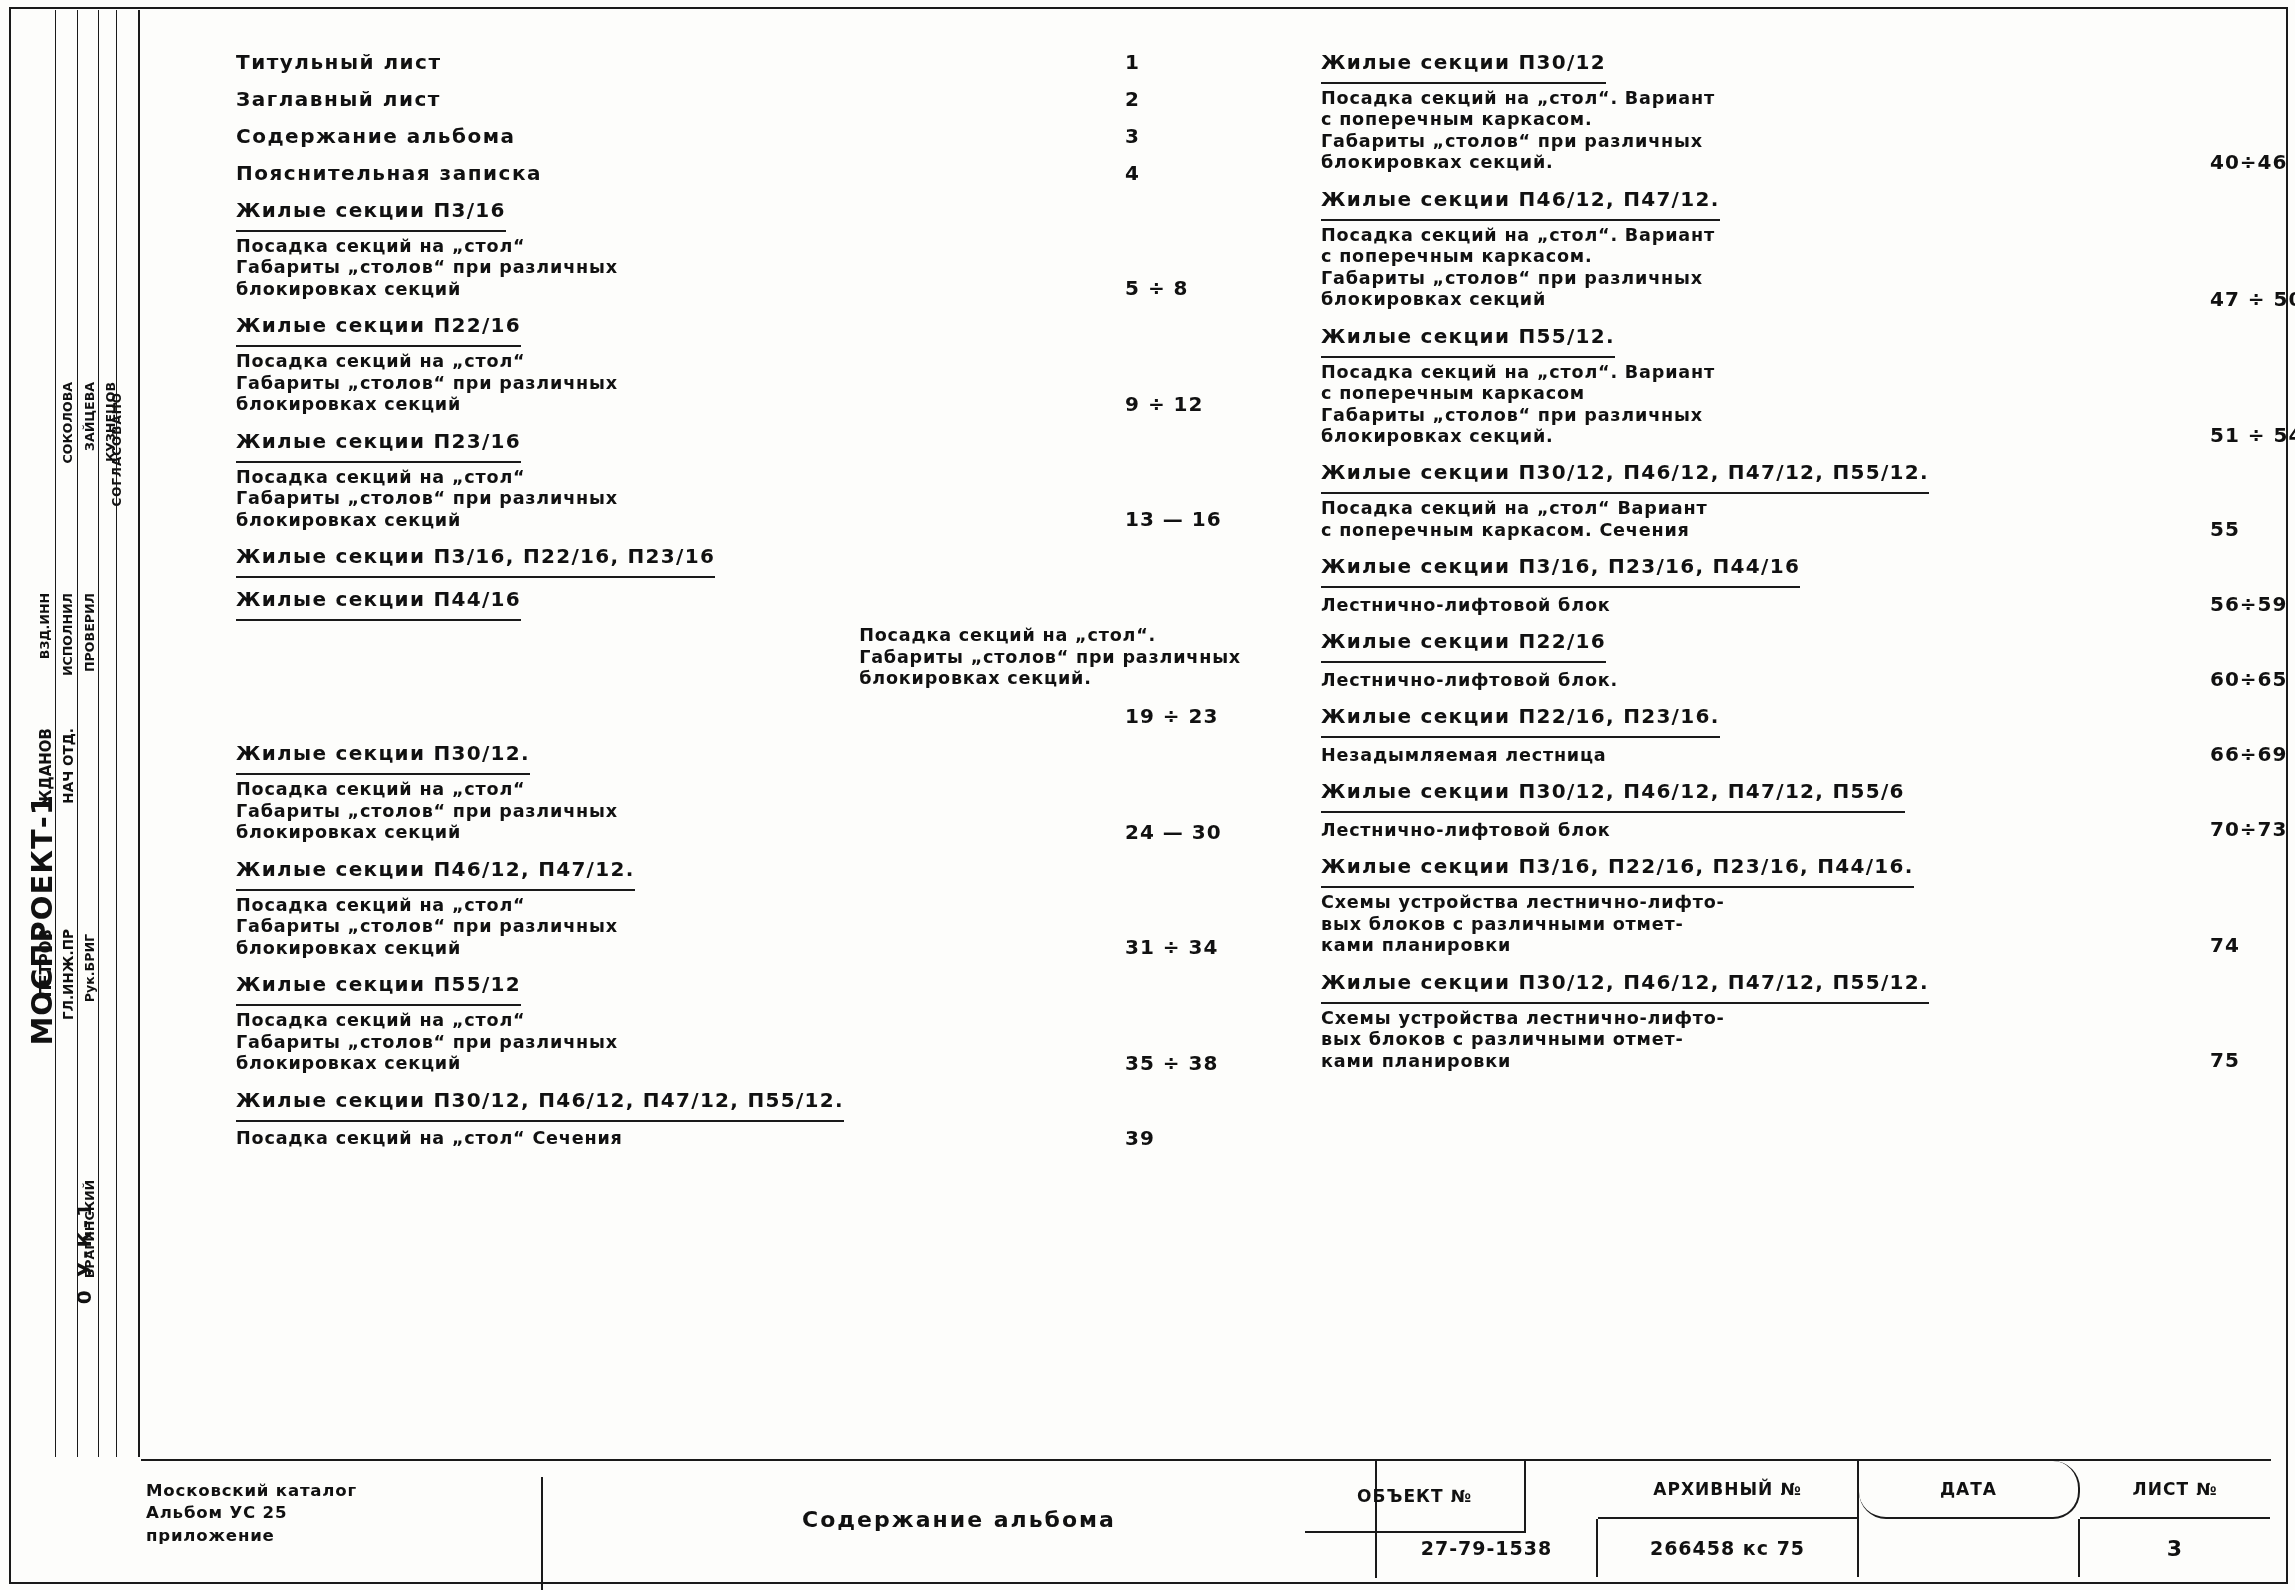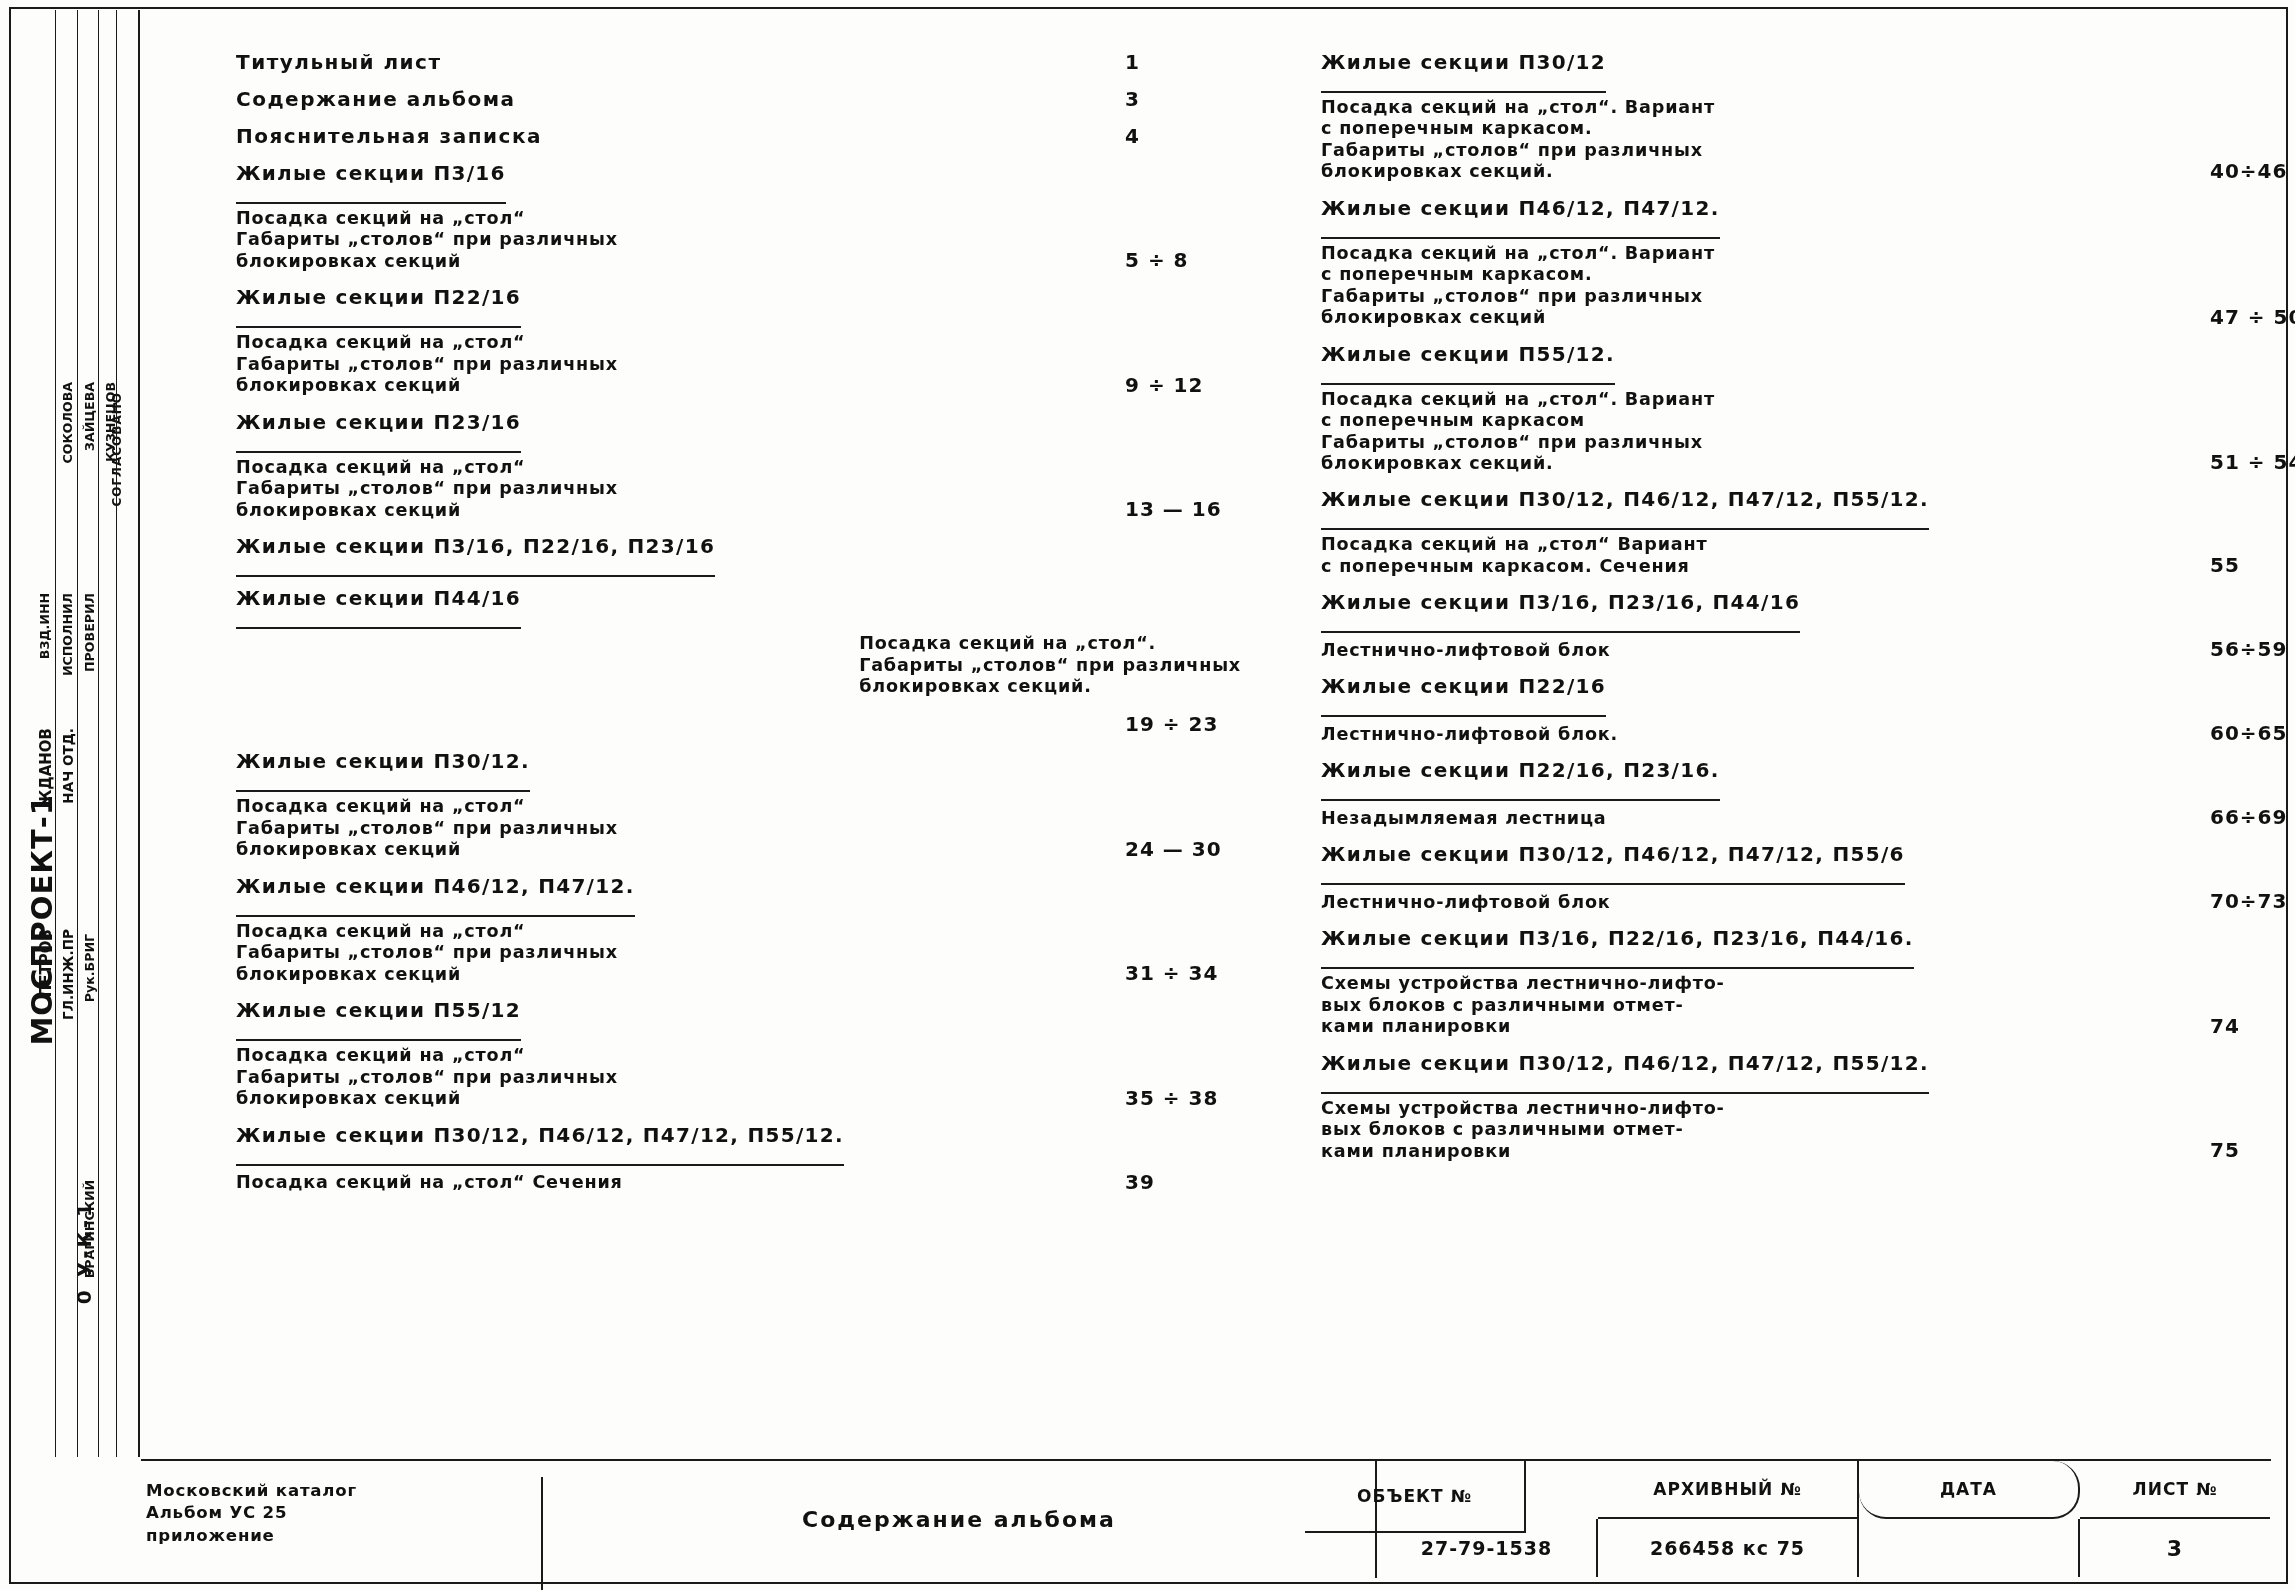--- a/index.html
+++ b/index.html
@@ -76,21 +76,21 @@
   .entry {
     position: relative;
     margin-bottom: 5px;
   }
   .hdr {
     font-size: 20px;
     font-weight: bold;
     letter-spacing: 1.3px;
     display: inline-block;
     border-bottom: 2px solid #1a1a1a;
-    padding-bottom: 17px;
+    padding-bottom: 8px;
     margin-bottom: 4px;
   }
   .row {
     display: flex;
     align-items: flex-end;
     justify-content: space-between;
     gap: 15px;
   }
   .desc {
     font-size: 17.6px;
@@ -198,20 +198,26 @@
     <div class="rot" style="position:absolute; left:48px; top:372px; font-size:12.6px; font-weight:bold;">СОКОЛОВА</div>
   </div>
 
   <div class="content">
 
     <div class="col col-left" id="col-left">
         <div class="entry">
           <div class="simple-row">
             <div class="simple-title">Титульный лист</div>
             <div class="pages">1</div>
+          </div>
+        </div>
+        <div class="entry">
+          <div class="simple-row">
+            <div class="simple-title">Заглавный лист</div>
+            <div class="pages">2</div>
           </div>
         </div>
         <div class="entry">
           <div class="simple-row">
             <div class="simple-title">Содержание альбома</div>
             <div class="pages">3</div>
           </div>
         </div>
         <div class="entry">
           <div class="simple-row">

